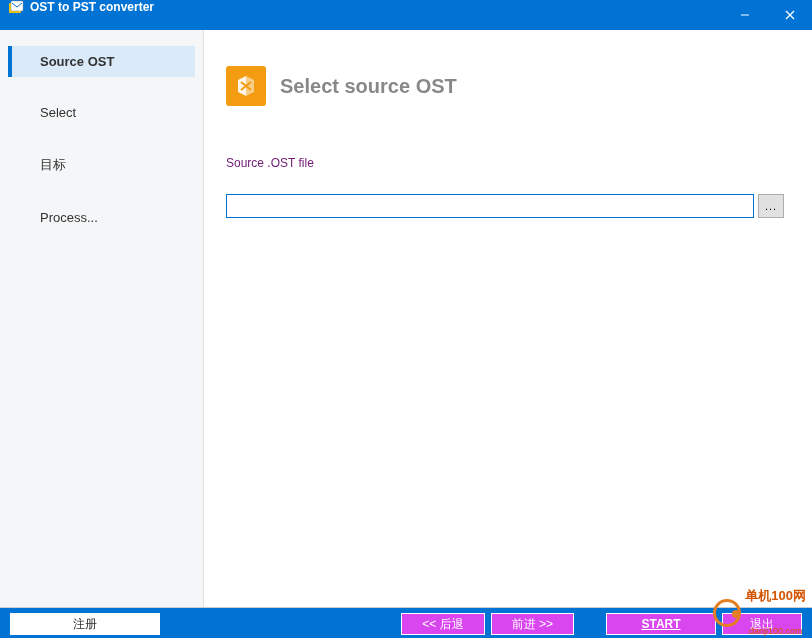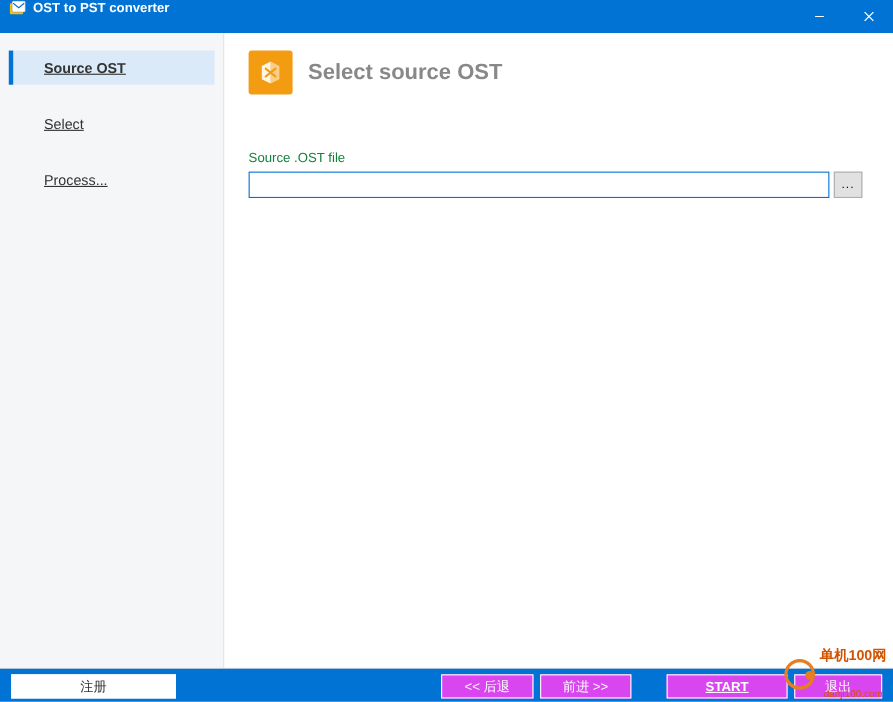--- a/index.html
+++ b/index.html
@@ -53,32 +53,31 @@
       border-right: 1px solid #e0e0e0;
       padding-top: 14px;
     }
     .sidebar-item {
       padding: 8px 10px 8px 28px;
       font-size: 13px;
       color: #333;
       cursor: pointer;
       margin: 2px 8px 20px 8px;
       border-left: 4px solid transparent;
-      text-decoration: underline;
     }
     .sidebar-item.active {
       background: #daeaf9;
       border-left: 4px solid #0173d4;
       font-weight: bold;
     }
     
     .main {
       flex: 1;
       background: #fff;
-      padding: 16px 28px 20px 22px;
+      padding: 36px 28px 20px 22px;
     }
     .main-header {
       display: flex;
       align-items: center;
       gap: 14px;
       margin-bottom: 50px;
     }
     .main-icon {
       width: 40px;
       height: 40px;
@@ -89,22 +88,22 @@
       justify-content: center;
       color: #fff;
     }
     .main-heading {
       font-size: 20px;
       font-weight: bold;
       color: #888;
     }
     .field-label {
       font-size: 12px;
-      color: #15803d;
-      margin-bottom: 6px;
+      color: #701a75;
+      margin-bottom: 24px;
     }
     .field-row {
       display: flex;
       gap: 4px;
     }
     .text-input {
       flex: 1;
       height: 24px;
       border: 1px solid #0173d4;
       padding: 2px 6px;
@@ -219,20 +218,23 @@
 
 <div class="content">
   <div class="sidebar">
     <div class="sidebar-item active">
       <span>Source OST</span>
     </div>
     <div class="sidebar-item">
       <span>Select</span>
     </div>
     <div class="sidebar-item">
+      <span>目标</span>
+    </div>
+    <div class="sidebar-item">
       <span>Process...</span>
     </div>
   </div>
 
   <div class="main">
     <div class="main-header">
       <div class="main-icon">
         <svg width="28" height="28" viewBox="0 0 28 28">
           <path d="M6 8 L6 20 L14 24 L14 4 Z" fill="#fff" opacity="0.9"></path>
           <path d="M14 4 L22 8 L22 20 L14 24 Z" fill="#fff" opacity="0.5"></path>

